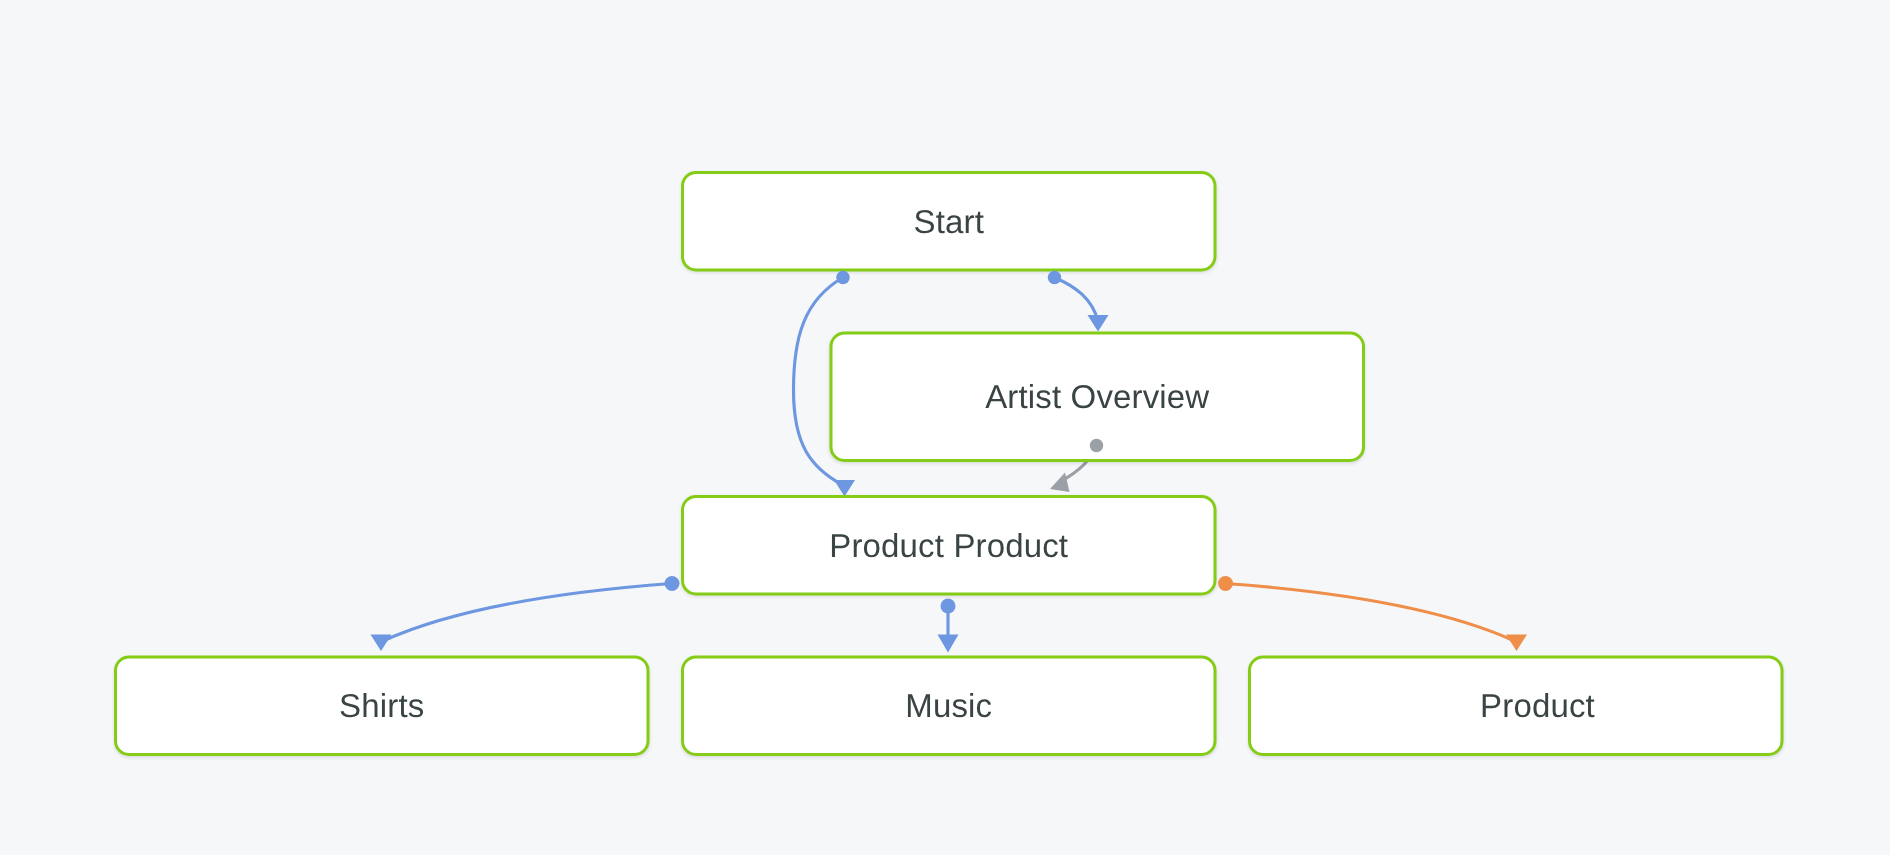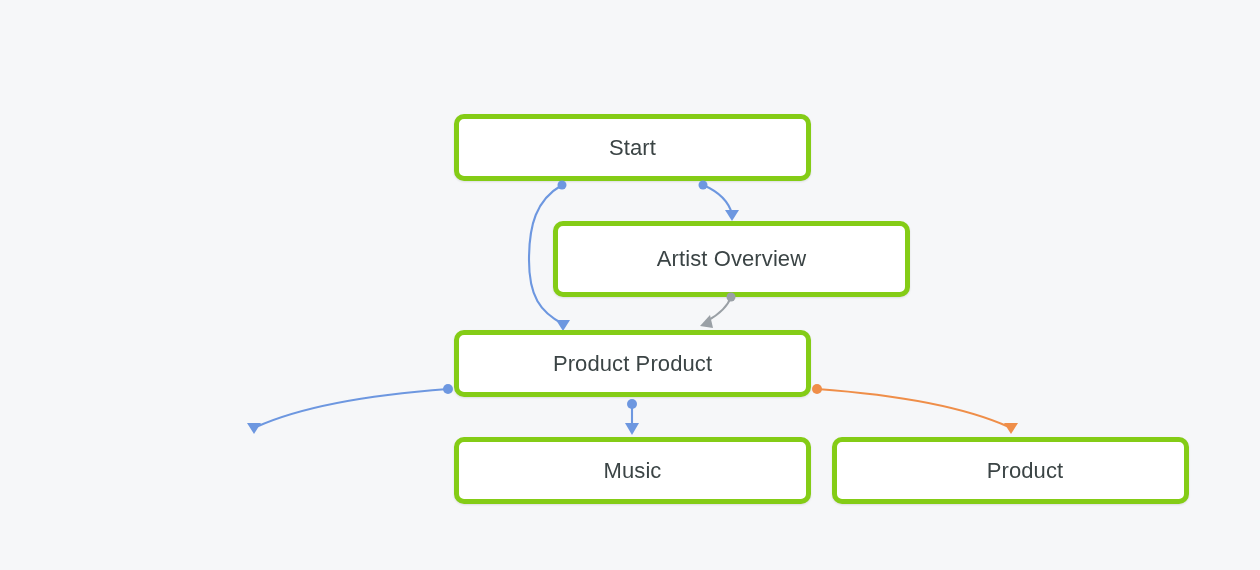--- a/index.html
+++ b/index.html
@@ -24,21 +24,21 @@
     left: 0;
     top: 0;
     width: 1260px;
     height: 570px;
     pointer-events: none;
   }
   .node {
     position: absolute;
     box-sizing: border-box;
     background: #ffffff;
-    border: 5px solid #84cc16;
+    border: 2px solid #84cc16;
     border-radius: 10px;
     box-shadow: 0 1px 2px rgba(16, 24, 40, 0.06),
                 0 1px 3px rgba(16, 24, 40, 0.05);
     display: flex;
     align-items: center;
     justify-content: center;
     cursor: grab;
   }
   .node-label {
     font-size: 22px;
@@ -79,28 +79,31 @@
     <polygon points="625,423 639,423 632,435" fill="#6d97e0"></polygon>
 
     <path d="M 817 389 C 886 394, 960 405, 1009 427" fill="none" stroke="#ef8e49" stroke-width="2.1" stroke-linecap="round"></path>
     <polygon points="1004,423 1018,423 1011,434" fill="#ef8e49"></polygon>
   </svg>
 
   <div class="node" style="left:454px; top:114px; width:357px; height:67px;">
     <span class="node-label">Start</span>
   </div>
 
-  <div class="node" style="left:553px; top:221px; width:357px; height:76px;">
+  <div class="node" style="left:553px; top:221px; width:357px; height:87px;">
     <span class="node-label">Artist Overview</span>
   </div>
 
   <div class="node" style="left:454px; top:330px; width:357px; height:67px;">
     <span class="node-label">Product Product</span>
   </div>
 
+  <div class="node" style="left:76px; top:437px; width:357px; height:67px;">
+    <span class="node-label">Shirts</span>
+  </div>
 
   <div class="node" style="left:454px; top:437px; width:357px; height:67px;text-align:center;">
     <span class="node-label">Music</span>
   </div>
 
   <div class="node" style="left:832px; top:437px; width:357px; height:67px;padding-left:29px;">
     <span class="node-label">Product</span>
   </div>
 
   <div class="handle" style="left:562px; top:185px; width:9px; height:9px; background:#6d97e0;"></div>

